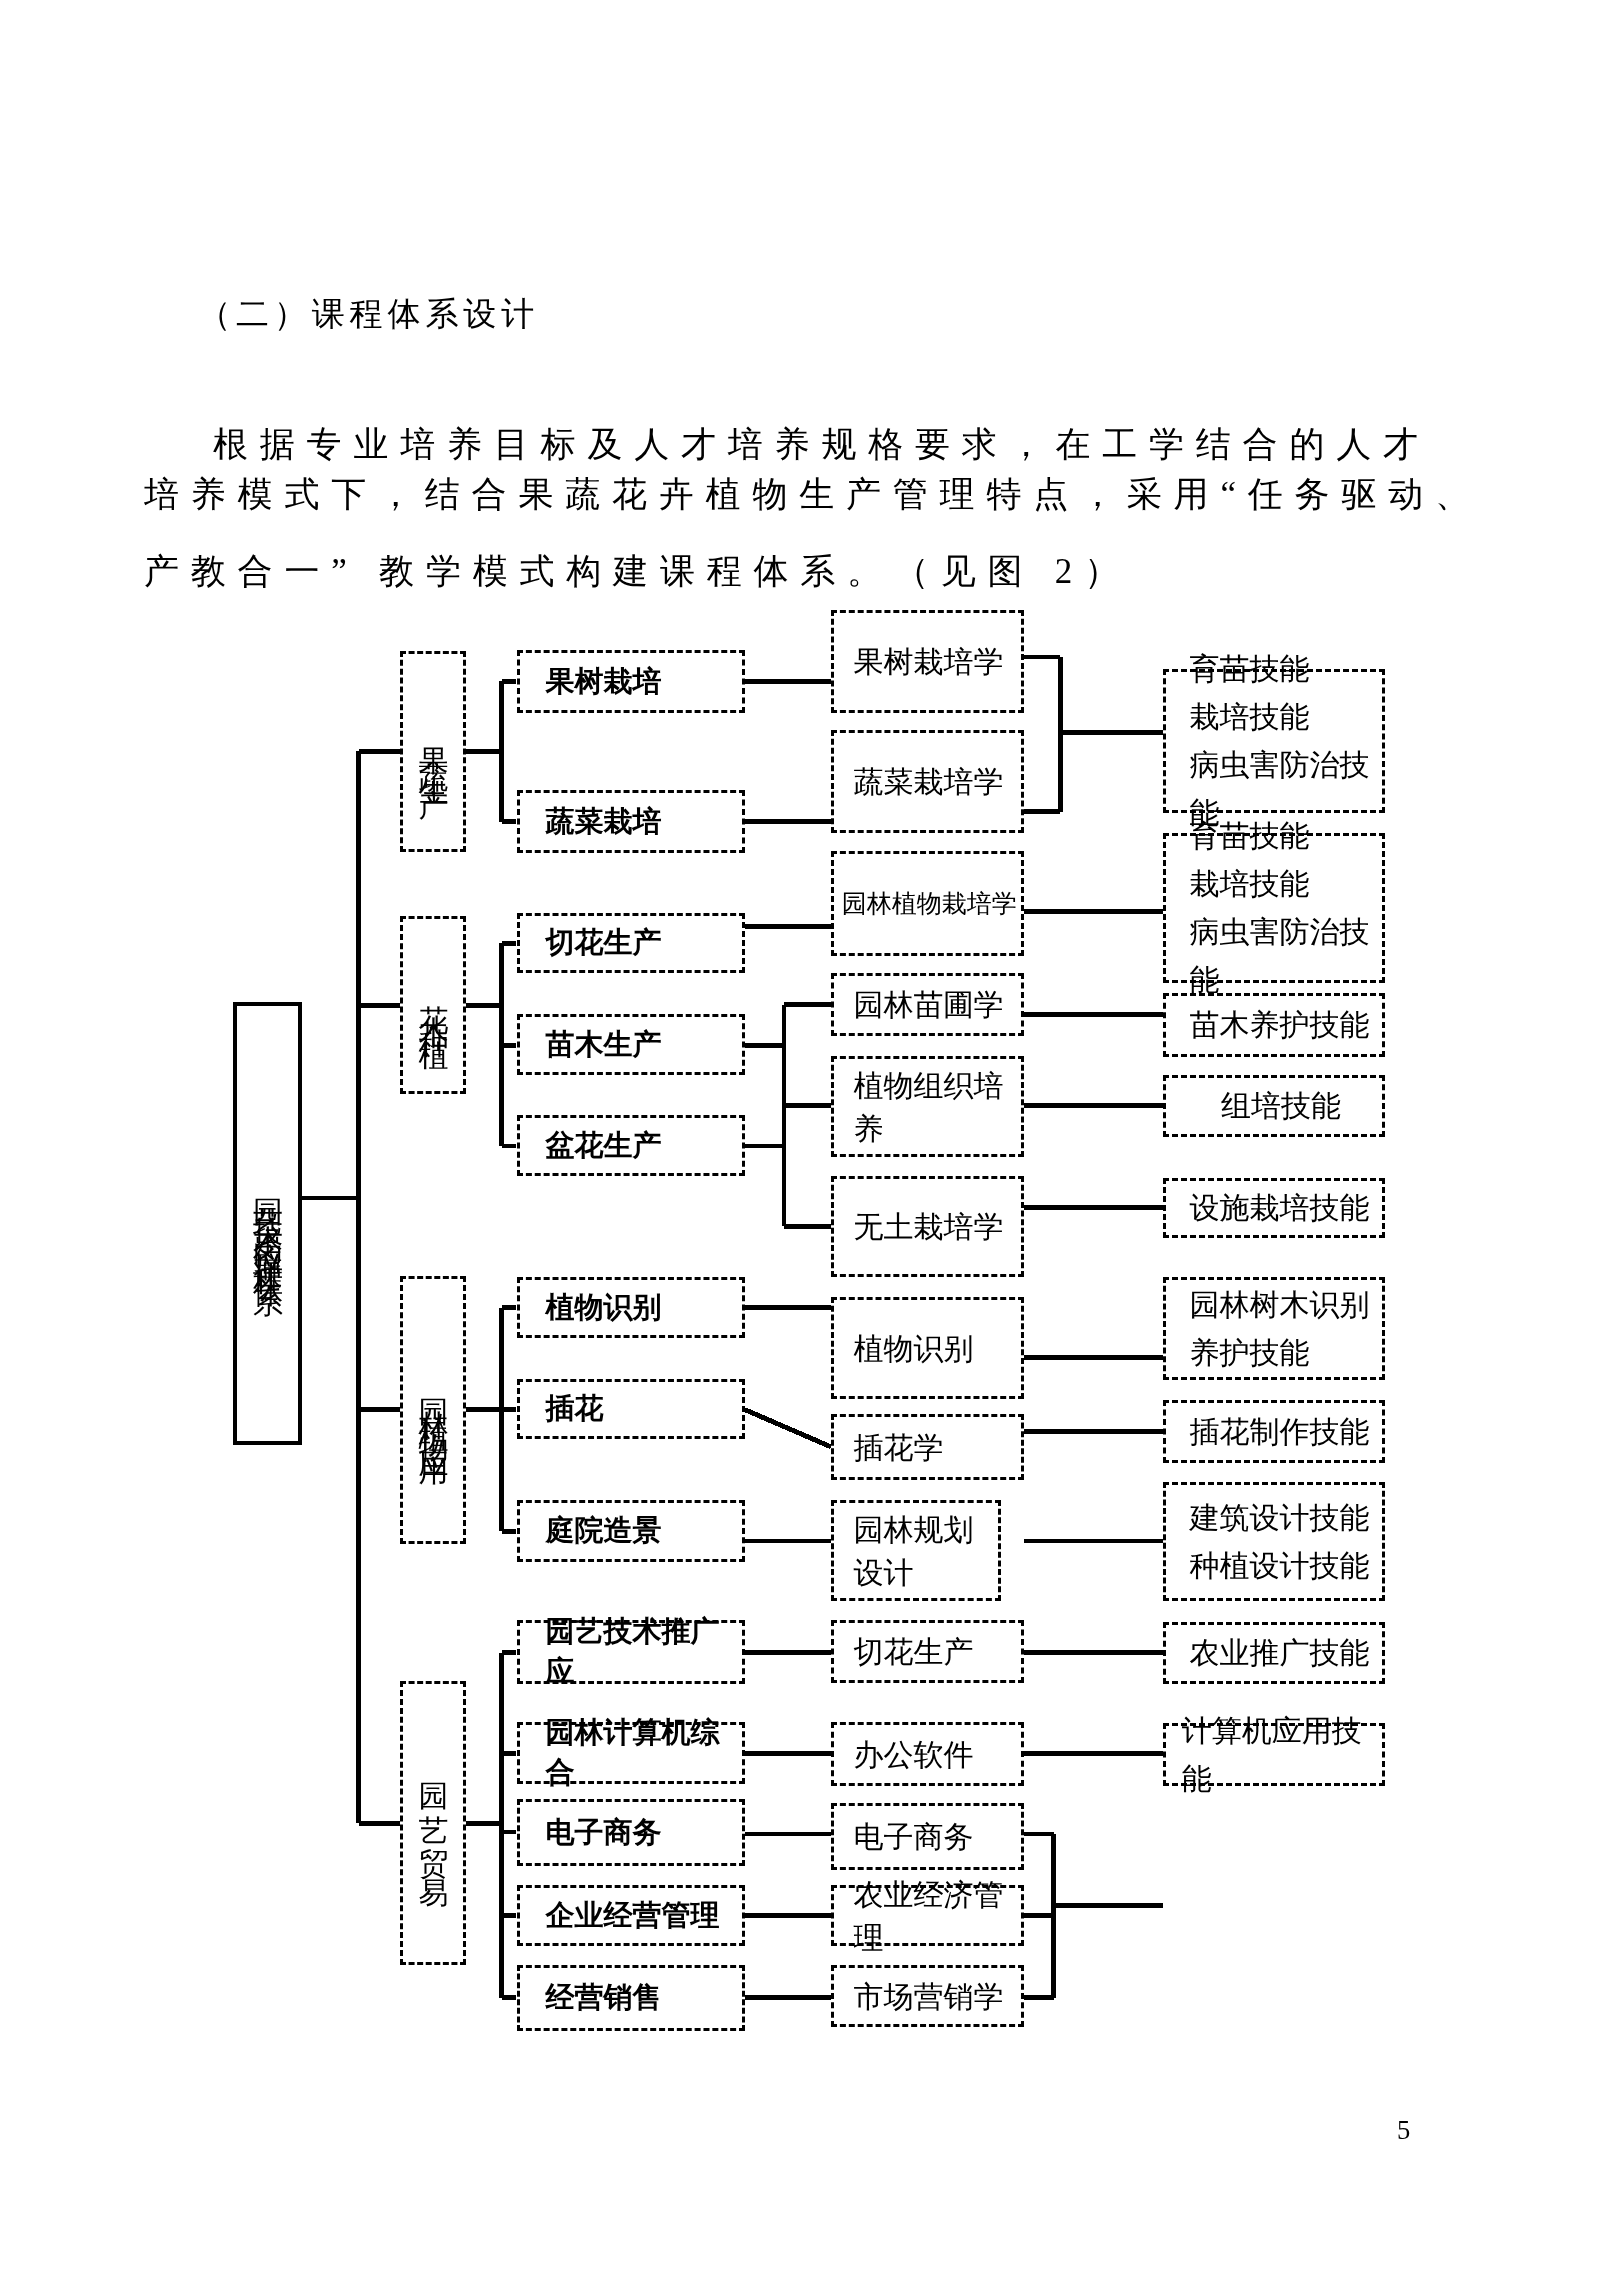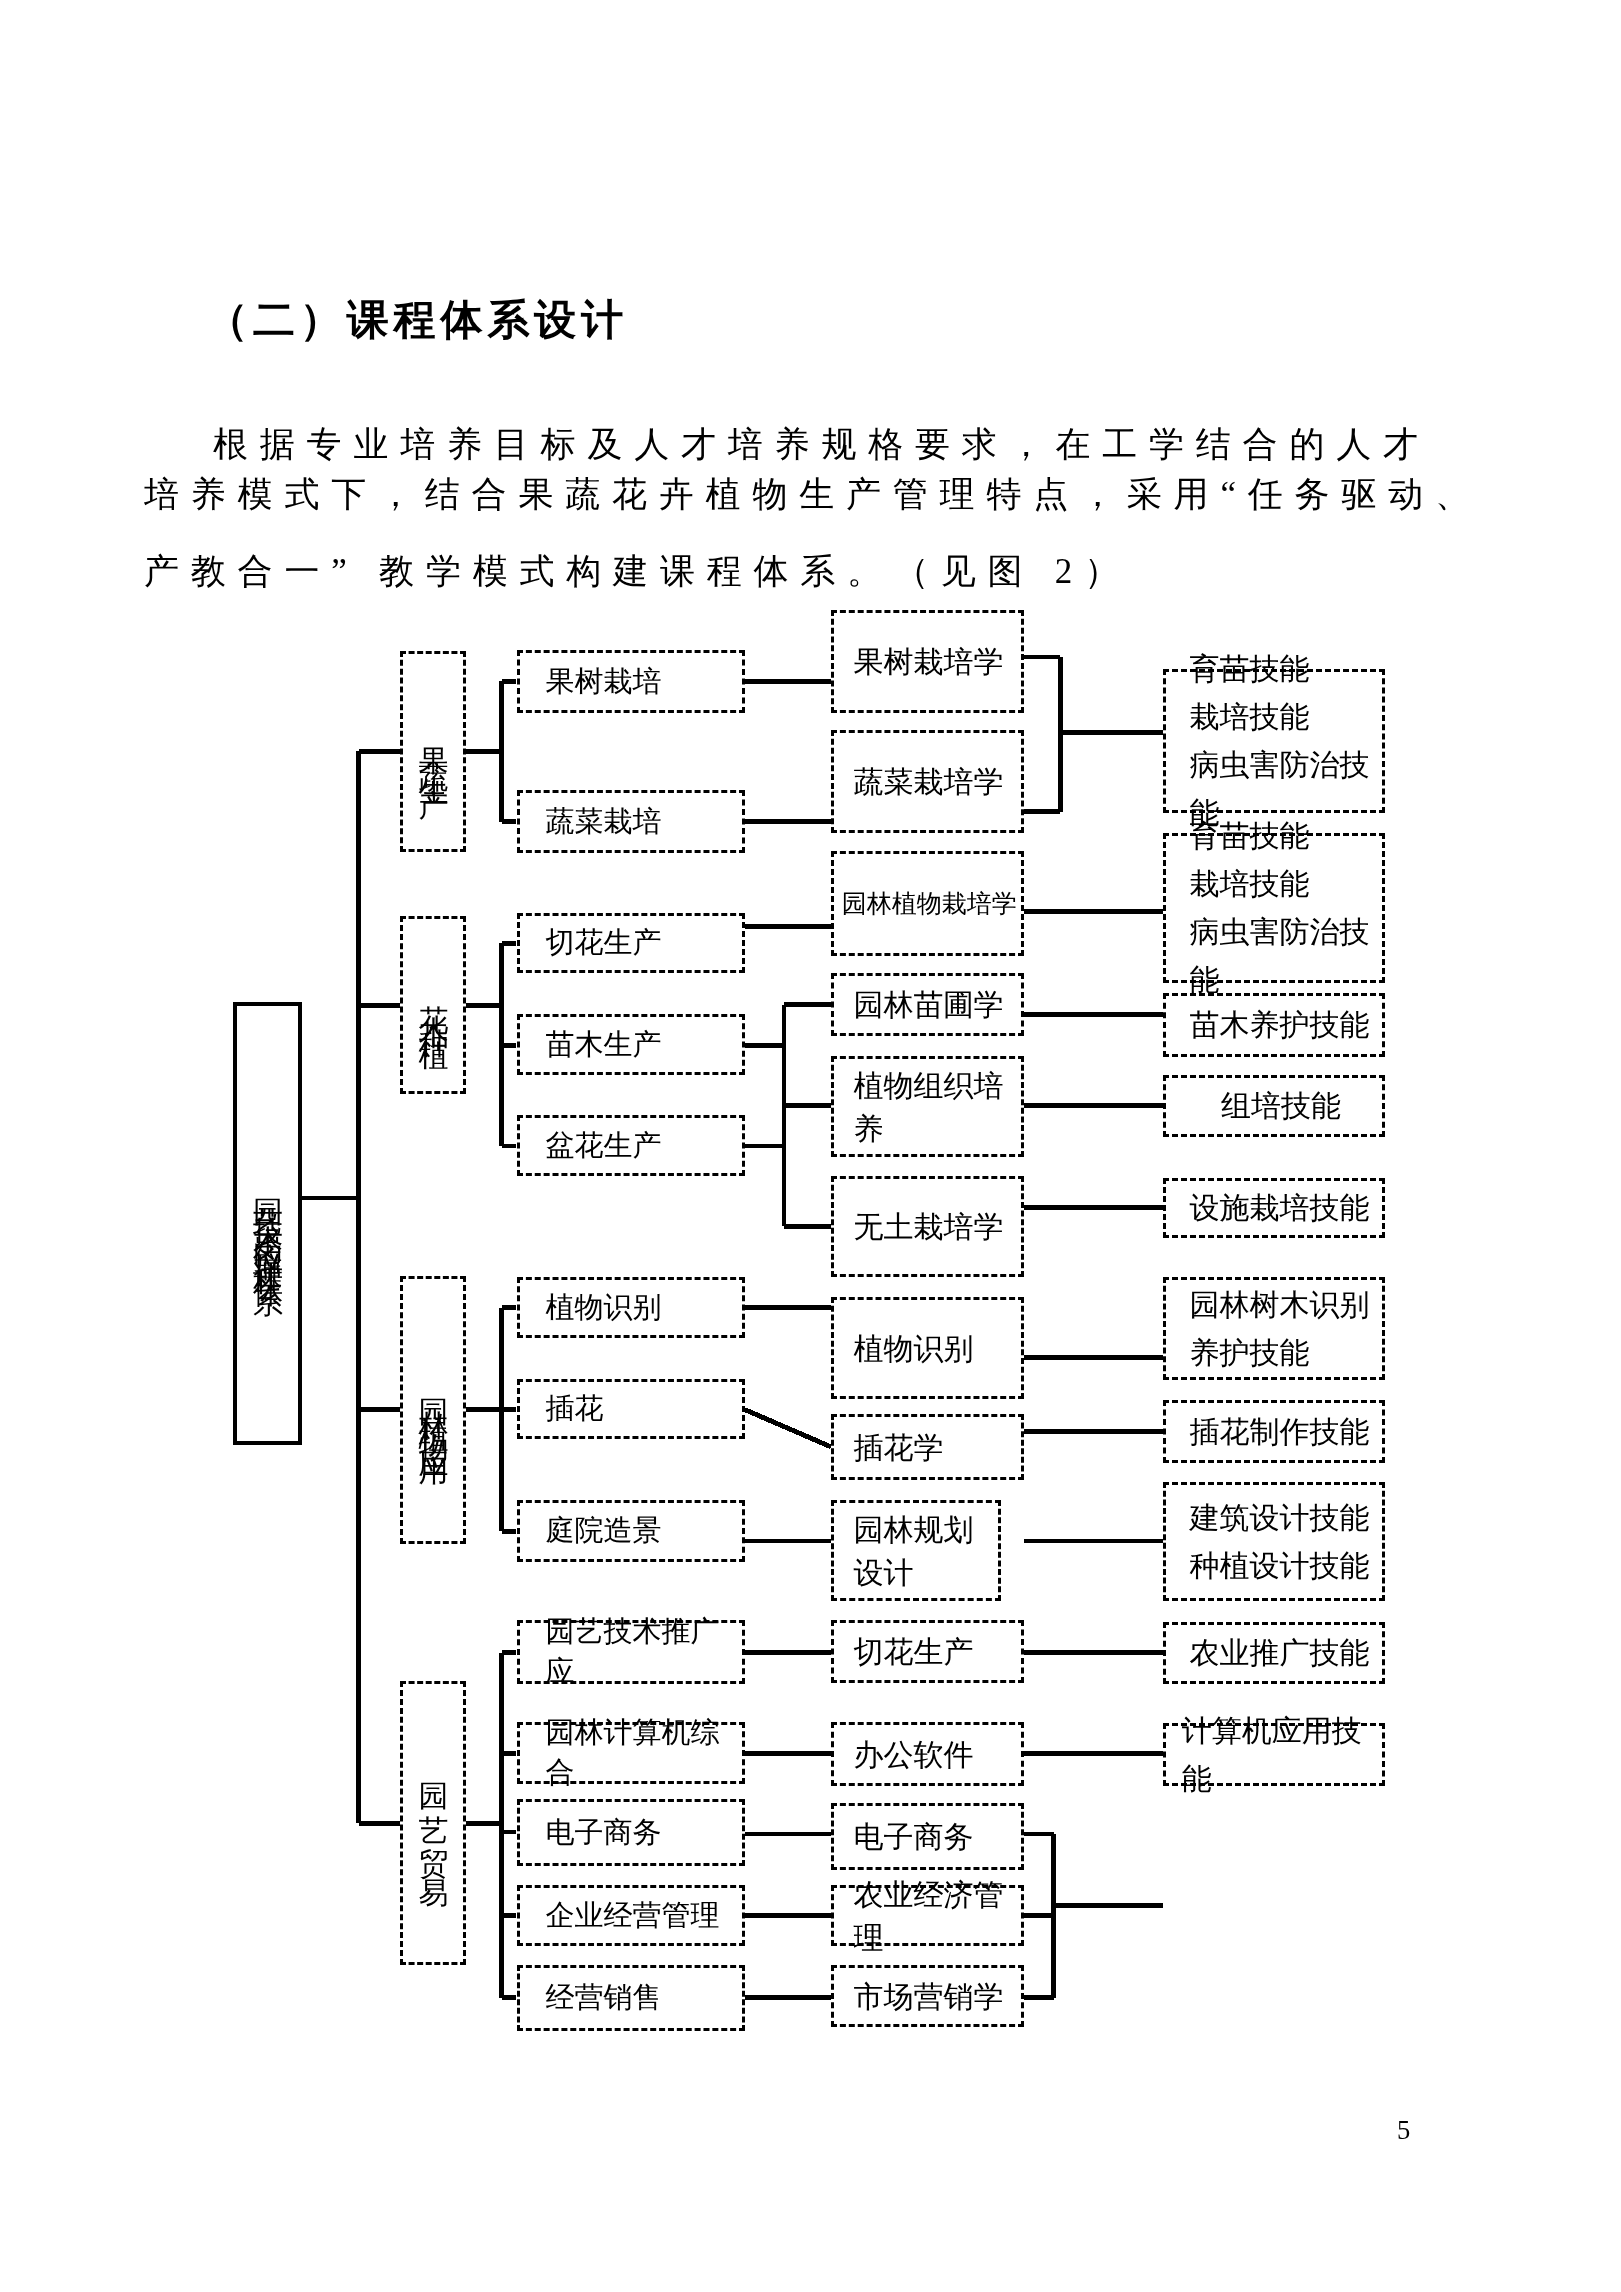--- a/index.html
+++ b/index.html
@@ -5,43 +5,43 @@
   html,body{margin:0;padding:0;background:#888;}
   .page{
     position:relative;
     width:1621px;height:2293px;
     background:#ffffff;
     font-family:"Liberation Serif","DejaVu Serif",serif;
     color:#000;
     overflow:hidden;
   }
   .heading{
-    position:absolute;left:206px;top:292px;
-    font-size:42px;letter-spacing:4.9px;white-space:nowrap;font-weight:bold;
+    position:absolute;left:198px;top:292px;
+    font-size:33px;letter-spacing:4.9px;white-space:nowrap;
   }
   .bodyline{
     position:absolute;left:144px;
     font-size:35px;letter-spacing:11.8px;white-space:nowrap;
   }
   .bodyline.l1{top:393px;padding-left:69px;margin-top:28px;}
   .bodyline.l2{top:471px;}
   .bodyline.l3{top:548px;}
   .pagenum{
     position:absolute;left:1397px;top:2115px;
     font-size:26.5px;
   }
   svg.connectors{position:absolute;left:0;top:0;}
   .box{
     position:absolute;box-sizing:border-box;
     border:3.9px dashed #000;background:#fff;
     display:flex;align-items:center;
     white-space:pre-line;
     color:#000;
   }
-  .col2{padding-left:25.5px;font-size:29px;}
+  .col2{padding-left:25.5px;font-size:29px;font-weight:bold;}
   .col3{padding-left:19.6px;font-size:30px;line-height:43px;}
   .col3.tight{padding-left:7.8px;font-size:25px;line-height:43px;}
   .col4{padding-left:23.5px;font-size:30px;line-height:48px;}
   .vert{
     writing-mode:vertical-rl;text-orientation:upright;
     justify-content:center;padding:0;
   }
   .cat{font-size:30px;}
   .root-box{
     border:4.9px solid #000;

